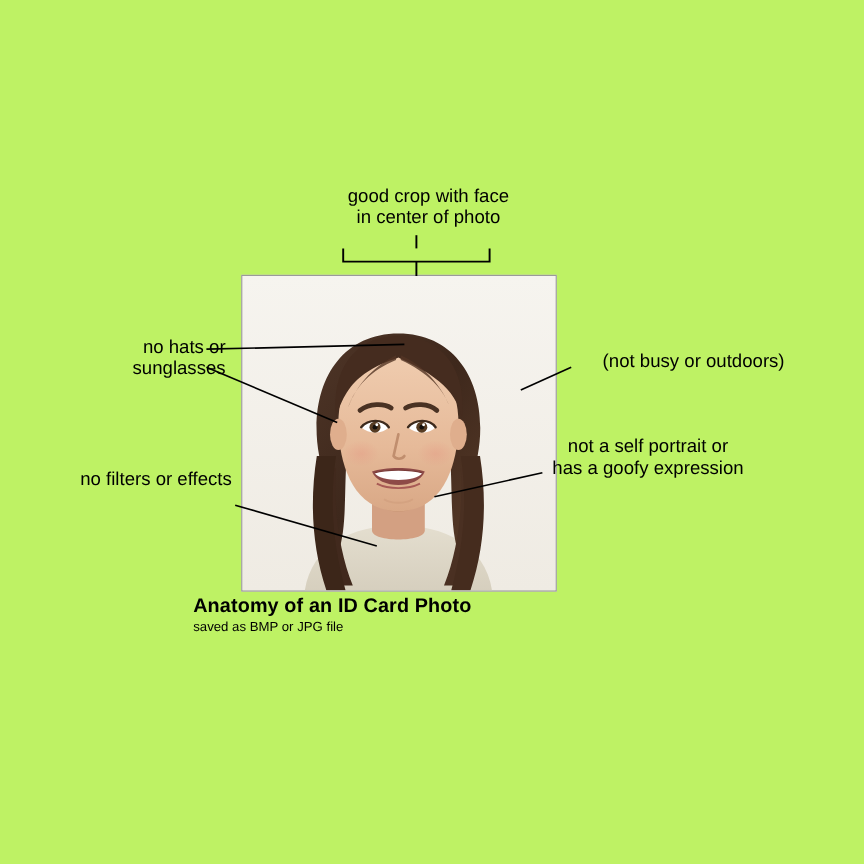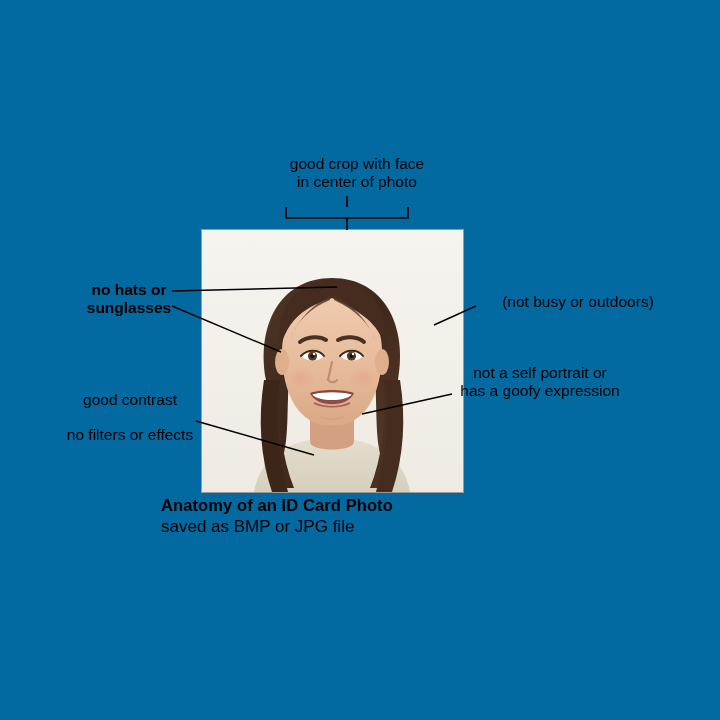--- a/index.html
+++ b/index.html
@@ -8,21 +8,21 @@
     background: #ffffff;
   }
   body {
     font-family: "Liberation Sans", sans-serif;
     color: #000000;
   }
   #canvas {
     position: relative;
     width: 720px;
     height: 720px;
-    background: #0369a1;
+    background: #bef264;
     overflow: hidden;
   }
   .svg-layer {
     position: absolute;
     left: 0;
     top: 0;
     width: 720px;
     height: 720px;
     pointer-events: none;
   }
@@ -36,22 +36,21 @@
   .ann-top {
     left: 262px;
     top: 155px;
     width: 190px;
     text-align: center;
   }
   .ann-left-top {
     left: 70px;
     top: 281px;
     width: 118px;
-    text-align: center;
-    font-weight: bold;
+    text-align: right;
   }
   .ann-left-bottom {
     left: 50px;
     top: 373px;
     width: 160px;
     text-align: center;
   }
   .ann-left-bottom .line1 {
     font-size: 15.5px;
   }
@@ -91,21 +90,21 @@
     top: 496px;
     width: 340px;
     text-align: left;
   }
   .caption .title {
     font-size: 16.5px;
     font-weight: bold;
     letter-spacing: 0.1px;
   }
   .caption .subtitle {
-    font-size: 17px;
+    font-size: 11px;
     margin-top: 2px;
   }
 </style>
 </head>
 <body>
 
 <div id="canvas">
 
   <div class="photo-frame">
     <svg class="photo-inner" viewBox="0 0 261 262" preserveAspectRatio="none">
@@ -203,21 +202,20 @@
     <path d="M452 394 L362 414" stroke="#000" stroke-width="1.4" fill="none"></path>
   </svg>
 
   <div class="annotation ann-top">good crop with face
 in center of photo</div>
 
   <div class="annotation ann-left-top">no hats or
 sunglasses</div>
 
   <div class="annotation ann-left-bottom">
-    <div class="line1">good contrast</div>
     <div class="line1">no filters or effects</div>
   </div>
 
   <div class="annotation ann-right-top">
     <div class="line2">(not busy or outdoors)</div>
   </div>
 
   <div class="annotation ann-right-bottom">not a self portrait or
 has a goofy expression</div>
 

